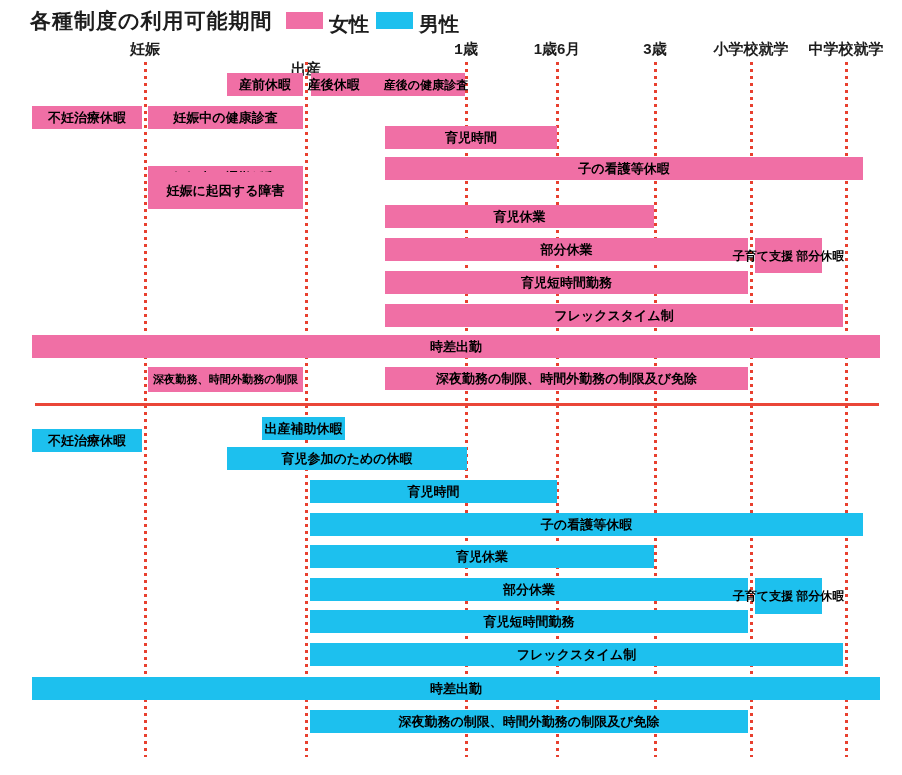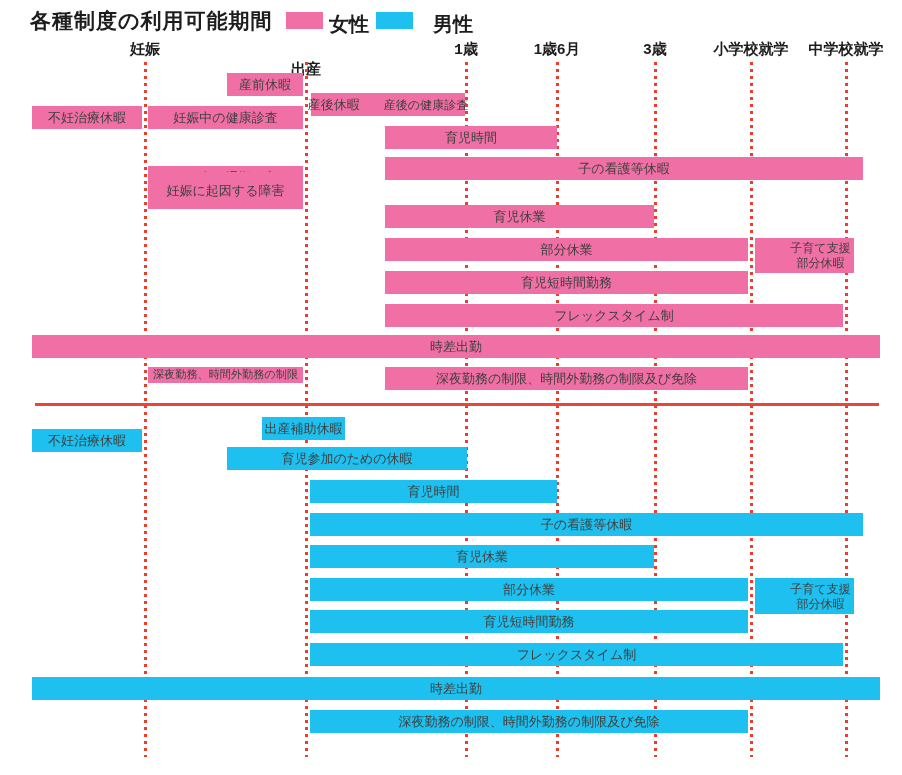--- a/index.html
+++ b/index.html
@@ -12,35 +12,35 @@
   .legend-label{position:absolute;top:11px;font-size:20px;font-weight:bold;color:#1d1d1d;}
 
   .axis-label{position:absolute;top:40px;transform:translateX(-50%);font-size:15px;font-weight:bold;color:#1d1d1d;white-space:nowrap;}
 
   .gridline{position:absolute;top:62px;width:3px;height:695px;
     background:repeating-linear-gradient(to bottom,#e8402f 0 3px,transparent 3px 7px);z-index:1;}
 
   .separator{position:absolute;height:3px;z-index:1;}
 
   .bar{position:absolute;z-index:2;display:flex;align-items:center;justify-content:center;
-    color:#404040;font-size:13px;font-weight:normal;white-space:nowrap;line-height:1;}
+    color:#000000;font-size:13px;font-weight:bold;white-space:nowrap;line-height:1;}
   .bar.dual{gap:24px;}
   .bar.dual span:last-child{font-size:12px;text-align:right;}
-  .bar.multiline{flex-direction:column;justify-content:center;gap:3px;font-size:12px;padding-left:32px;}
+  .bar.multiline{flex-direction:row;justify-content:center;gap:3px;font-size:12px;}
 </style>
 </head>
 <body>
 
 <div id="canvas">
   <div class="page-title">各種制度の利用可能期間</div>
 
   <div class="legend-swatch" style="left: 286px; background: rgb(240, 111, 165);"></div>
   <span class="legend-label" style="left:329px;">女性</span>
   <div class="legend-swatch" style="left: 376px; background: rgb(29, 192, 238);"></div>
-  <span class="legend-label" style="left:419px;margin-left:14px;">男性</span>
+  <span class="legend-label" style="left:419px;">男性</span>
 
   <div id="axis-labels">
       <div class="axis-label" style="left: 145px;">妊娠</div>
       <div class="axis-label" style="left: 306px; margin-top: 20px;">出産</div>
       <div class="axis-label" style="left: 466px; font-family: Liberation Mono, monospace;">1歳</div>
       <div class="axis-label" style="left: 557px;">1歳6月</div>
       <div class="axis-label" style="left: 655px;">3歳</div>
       <div class="axis-label" style="left: 751px;">小学校就学</div>
       <div class="axis-label" style="left: 846px;">中学校就学</div>
     </div>
@@ -48,40 +48,40 @@
       <div class="gridline" style="left: 144px; background: repeating-linear-gradient(rgb(232, 64, 47) 0px, rgb(232, 64, 47) 3px, transparent 3px, transparent 7px);"></div>
       <div class="gridline" style="left: 305px; background: repeating-linear-gradient(rgb(232, 64, 47) 0px, rgb(232, 64, 47) 3px, transparent 3px, transparent 7px);"></div>
       <div class="gridline" style="left: 465px; background: repeating-linear-gradient(rgb(232, 64, 47) 0px, rgb(232, 64, 47) 3px, transparent 3px, transparent 7px);"></div>
       <div class="gridline" style="left: 556px; background: repeating-linear-gradient(rgb(232, 64, 47) 0px, rgb(232, 64, 47) 3px, transparent 3px, transparent 7px);"></div>
       <div class="gridline" style="left: 654px; background: repeating-linear-gradient(rgb(232, 64, 47) 0px, rgb(232, 64, 47) 3px, transparent 3px, transparent 7px);"></div>
       <div class="gridline" style="left: 750px; background: repeating-linear-gradient(rgb(232, 64, 47) 0px, rgb(232, 64, 47) 3px, transparent 3px, transparent 7px);"></div>
       <div class="gridline" style="left: 845px; background: repeating-linear-gradient(rgb(232, 64, 47) 0px, rgb(232, 64, 47) 3px, transparent 3px, transparent 7px);"></div>
     </div>
   <div id="bars">
       <div class="bar" style="left: 227px; top: 73px; width: 76px; height: 23px; background: rgb(240, 111, 165);">産前休暇</div>
-      <div class="bar dual" style="left: 311px; top: 73px; width: 154px; height: 23px; background: rgb(240, 111, 165); margin-top: 20px;">
+      <div class="bar dual" style="left: 311px; top: 73px; width: 154px; height: 23px; background: rgb(240, 111, 165);">
         <span>産後休暇</span>
         <span>産後の健康診査</span>
       </div>
       <div class="bar" style="left: 32px; top: 106px; width: 110px; height: 23px; background: rgb(240, 111, 165);">不妊治療休暇</div>
       <div class="bar" style="left: 148px; top: 106px; width: 155px; height: 23px; background: rgb(240, 111, 165);">妊娠中の健康診査</div>
       <div class="bar" style="left: 385px; top: 126px; width: 172px; height: 23px; background: rgb(240, 111, 165);">育児時間</div>
       <div class="bar" style="left: 148px; top: 139px; width: 155px; height: 23px; background: rgb(240, 111, 165); margin-top: 27px;">妊娠中の通勤緩和</div>
       <div class="bar" style="left: 385px; top: 157px; width: 478px; height: 23px; background: rgb(240, 111, 165);">子の看護等休暇</div>
       <div class="bar" style="left: 148px; top: 172px; width: 155px; height: 37px; background: rgb(240, 111, 165);">妊娠に起因する障害</div>
       <div class="bar" style="left: 385px; top: 205px; width: 269px; height: 23px; background: rgb(240, 111, 165);">育児休業</div>
       <div class="bar" style="left: 385px; top: 238px; width: 363px; height: 23px; background: rgb(240, 111, 165);">部分休業</div>
       <div class="bar multiline" style="left: 755px; top: 238px; width: 67px; height: 35px; background: rgb(240, 111, 165);">
         <span>子育て支援</span>
         <span>部分休暇</span>
       </div>
       <div class="bar" style="left: 385px; top: 271px; width: 363px; height: 23px; background: rgb(240, 111, 165);">育児短時間勤務</div>
       <div class="bar" style="left: 385px; top: 304px; width: 458px; height: 23px; background: rgb(240, 111, 165);">フレックスタイム制</div>
       <div class="bar" style="left: 32px; top: 335px; width: 848px; height: 23px; background: rgb(240, 111, 165);">時差出勤</div>
-      <div class="bar" style="left: 148px; top: 367px; width: 155px; height: 16px; background: rgb(240, 111, 165); font-size: 11.1538px;">深夜勤務、時間外勤務の制限</div>
+      <div class="bar" style="left: 148px; top: 367px; width: 155px; height: 25px; background: rgb(240, 111, 165); font-size: 11.1538px;">深夜勤務、時間外勤務の制限</div>
       <div class="bar" style="left: 385px; top: 367px; width: 363px; height: 23px; background: rgb(240, 111, 165);">深夜勤務の制限、時間外勤務の制限及び免除</div>
       <div class="bar" style="left: 262px; top: 417px; width: 83px; height: 23px; background: rgb(29, 192, 238);">出産補助休暇</div>
       <div class="bar" style="left: 32px; top: 429px; width: 110px; height: 23px; background: rgb(29, 192, 238);">不妊治療休暇</div>
       <div class="bar" style="left: 227px; top: 447px; width: 240px; height: 23px; background: rgb(29, 192, 238);">育児参加のための休暇</div>
       <div class="bar" style="left: 310px; top: 480px; width: 247px; height: 23px; background: rgb(29, 192, 238);">育児時間</div>
       <div class="bar" style="left: 310px; top: 513px; width: 553px; height: 23px; background: rgb(29, 192, 238);">子の看護等休暇</div>
       <div class="bar" style="left: 310px; top: 545px; width: 344px; height: 23px; background: rgb(29, 192, 238);">育児休業</div>
       <div class="bar" style="left: 310px; top: 578px; width: 438px; height: 23px; background: rgb(29, 192, 238);">部分休業</div>
       <div class="bar multiline" style="left: 755px; top: 578px; width: 67px; height: 36px; background: rgb(29, 192, 238);">
         <span>子育て支援</span>

